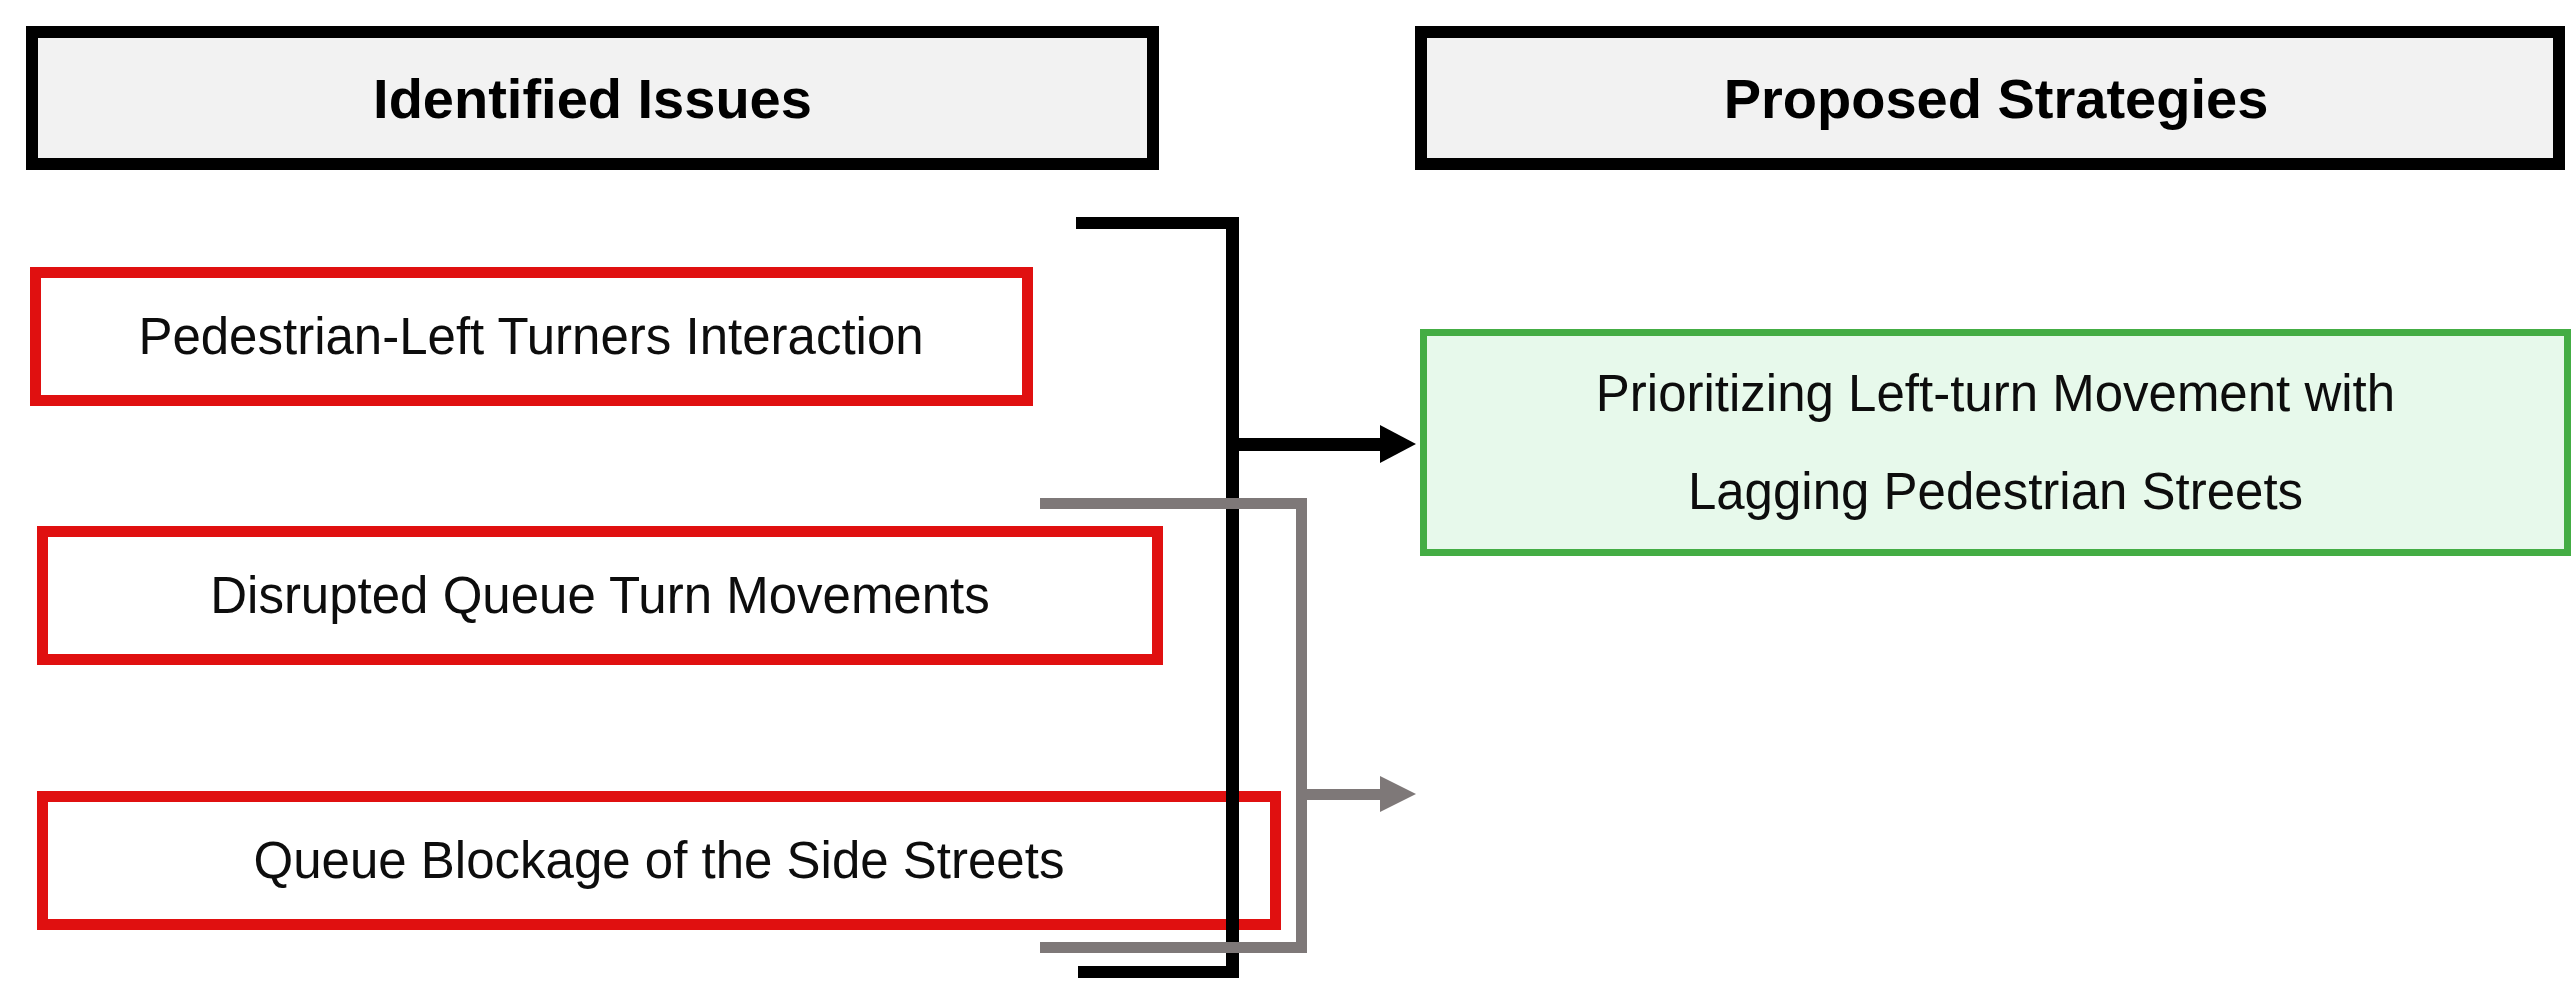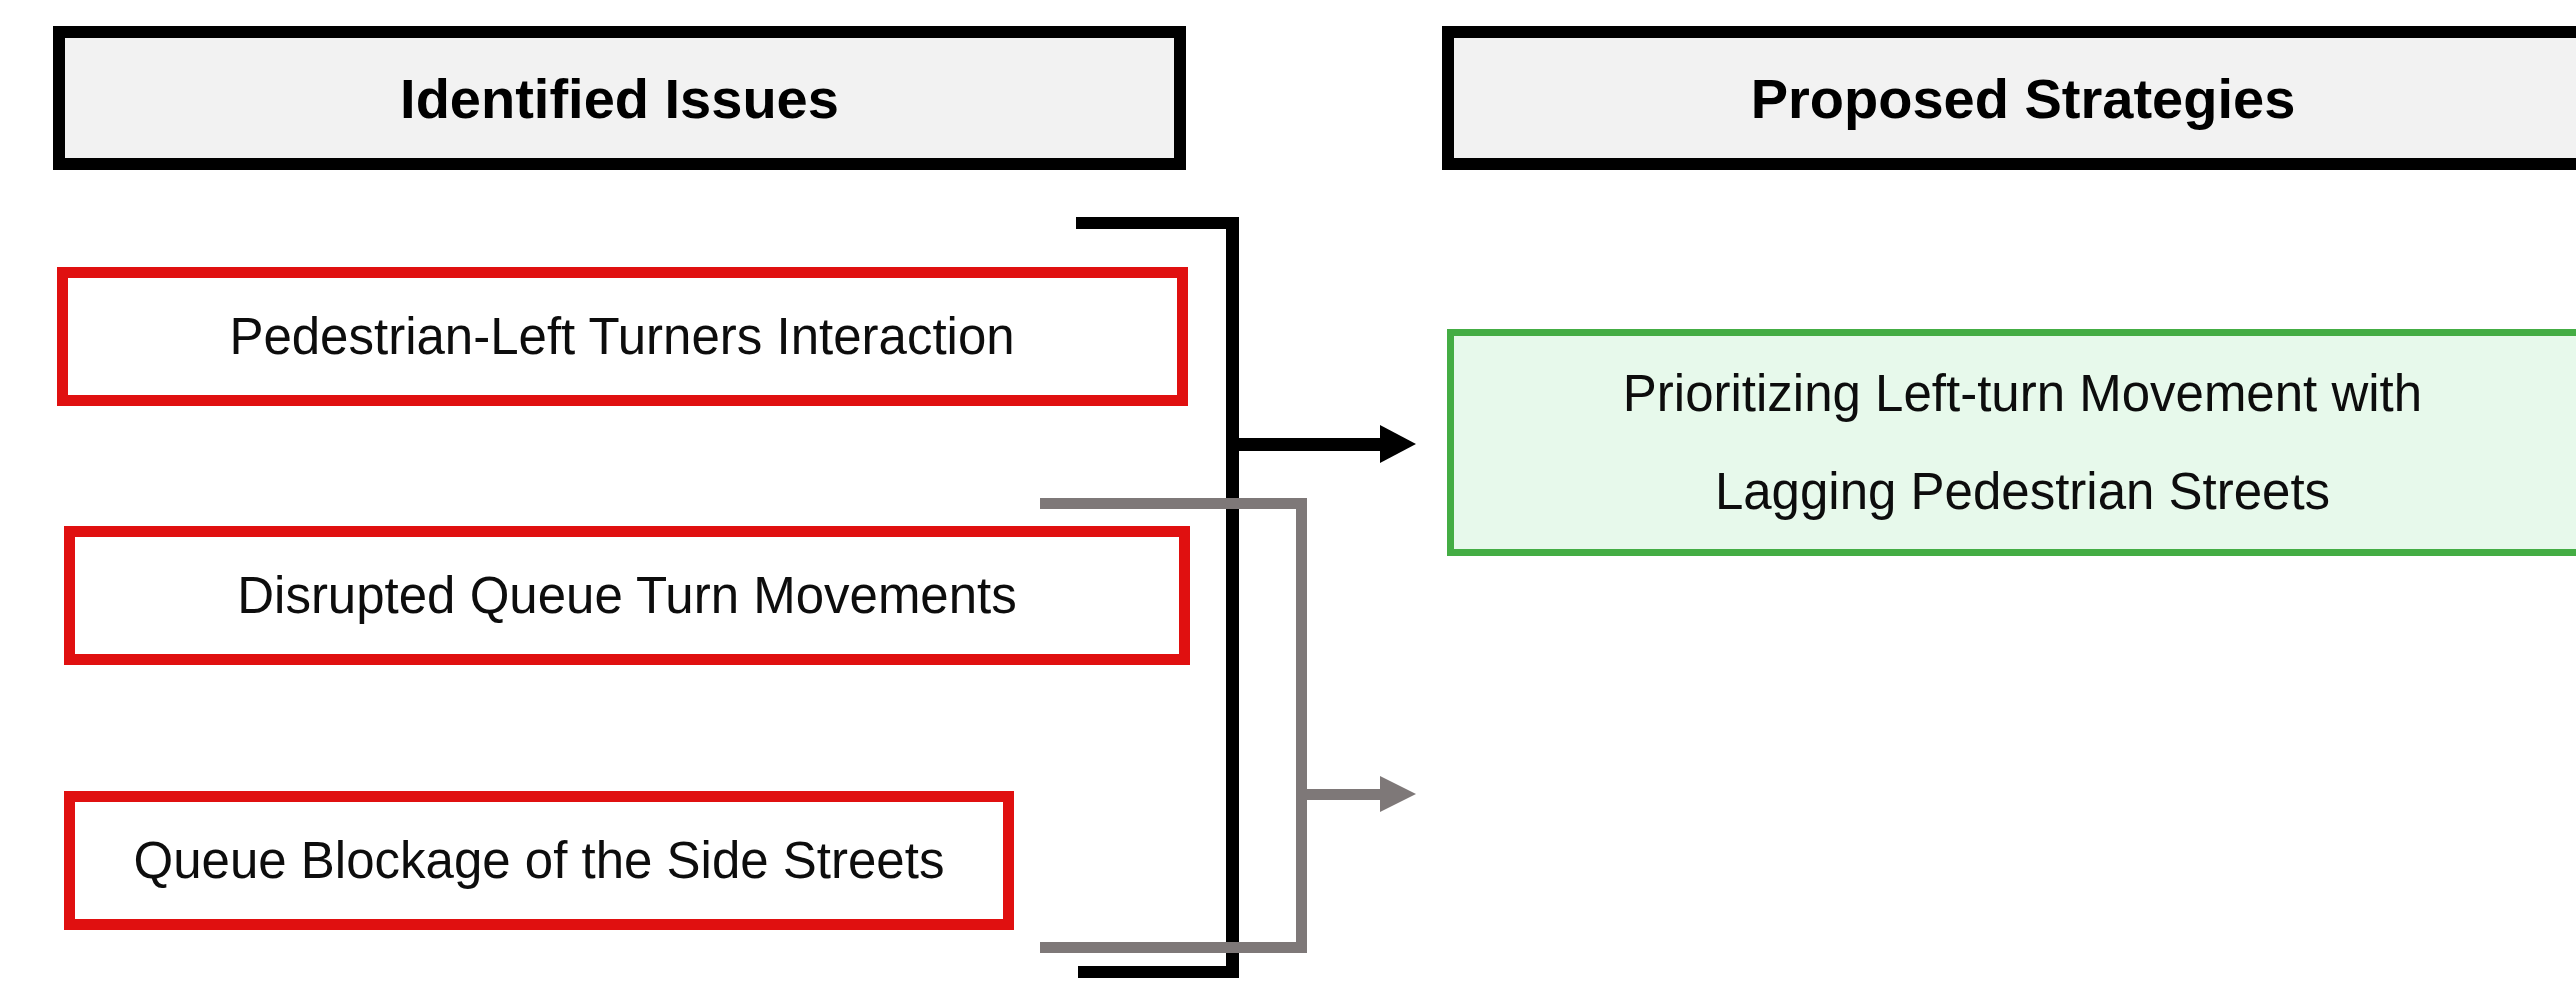--- a/index.html
+++ b/index.html
@@ -18,44 +18,43 @@
   }
   #diagram * { box-sizing: border-box; }
 
   .box {
     position: absolute;
     display: flex;
     flex-direction: column;
     align-items: center;
     justify-content: center;
     text-align: center;
-    margin-left: 27px;
   }
 
   
   .hdr {
     border: 12px solid #000000;
     background: var(--header-fill, #f2f2f2);
     font-size: 56px;
     font-weight: bold;
     color: #000000;
   }
   #hdr-issues     { left: 26px;   top: 26px; width: 1133px; height: 144px; }
   #hdr-strategies { left: 1415px; top: 26px; width: 1150px; height: 144px; padding-left: 12px; }
 
   
   .issue {
     border: 11.3px solid var(--red, #e01010);
     background: #ffffff;
     font-size: 51px;
     padding: 0 21px;
   }
-  #issue-0 { left: 29.5px; top: 267px;  width: 1131px; height: 139px; }
+  #issue-0 { left: 29.5px; top: 267px;  width: 1003px; height: 139px; }
   #issue-1 { left: 37px; top: 526px;  width: 1126px; height: 139px; }
-  #issue-2 { left: 37px; top: 791px; width: 950px; height: 139px; }
+  #issue-2 { left: 37px; top: 791px; width: 1244px; height: 139px; }
 
   
   .strategy {
     border: 7px solid var(--green-border, #44ad44);
     background: var(--green-fill, #e7f9eb);
     font-size: 51px;
     line-height: 1.75;
     padding: 0 28px;
   }
   #strat-0 { left: 1420px; top: 329px;  width: 1151px; height: 227px; gap: 8px; }

